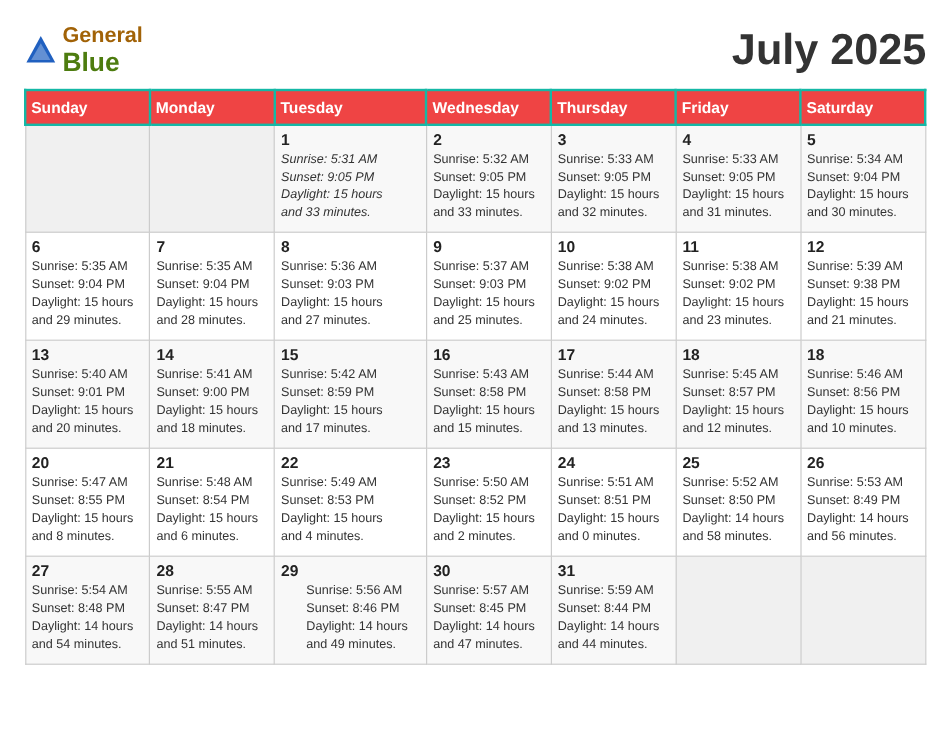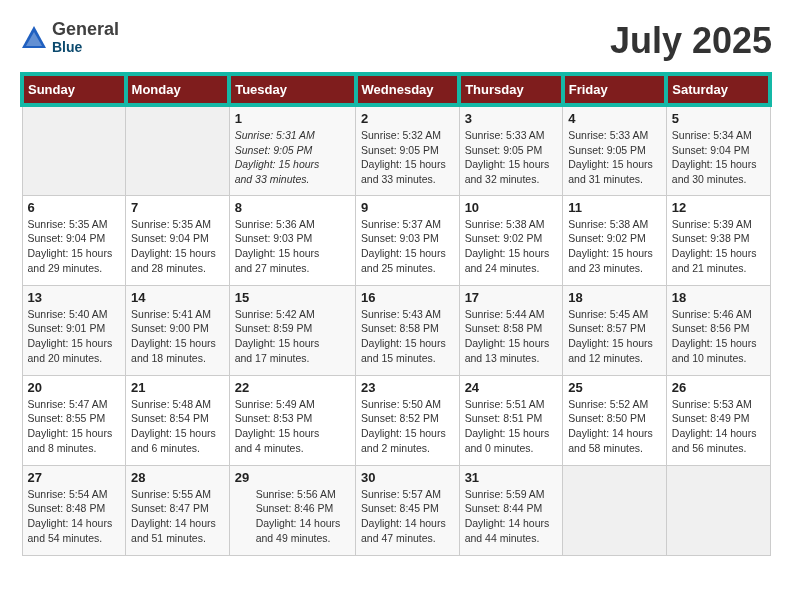--- a/index.html
+++ b/index.html
@@ -21,26 +21,26 @@
       align-items: center;
     }
     .logo-text {
       display: flex;
       flex-direction: column;
       line-height: 1.1;
     }
     .logo-general {
       font-size: 18px;
       font-weight: bold;
-      color: #404040;
+      color: #a16207;
     }
     .logo-blue {
-      font-size: 14px;
-      font-weight: bold;
-      color: #0c4a6e;
+      font-size: 22px;
+      font-weight: bold;
+      color: #4d7c0f;
     }
     .logo-icon {
       width: 28px;
       height: 28px;
       margin-right: 4px;
     }
     .title-section {
       text-align: right;
     }
     .month-title {
@@ -51,27 +51,27 @@
     .location-title {
       font-size: 16px;
       color: #333;
     }
     table {
       width: 100%;
       border-collapse: collapse;
       font-size: 11px;
     }
     thead tr th {
-      background-color: #7f1d1d;
+      background-color: #ef4444;
       color: #fff;
       padding: 6px 4px;
       text-align: left;
       font-size: 13px;
       font-weight: bold;
-      border: 4px solid #14b8a6;
+      border: 2px solid #14b8a6;
     }
     tbody tr td {
       border: 1px solid #ccc;
       padding: 4px 5px;
       vertical-align: top;
       min-height: 80px;
       height: 90px;
     }
     tbody tr:nth-child(odd) td {
       background-color: #f8f8f8;

